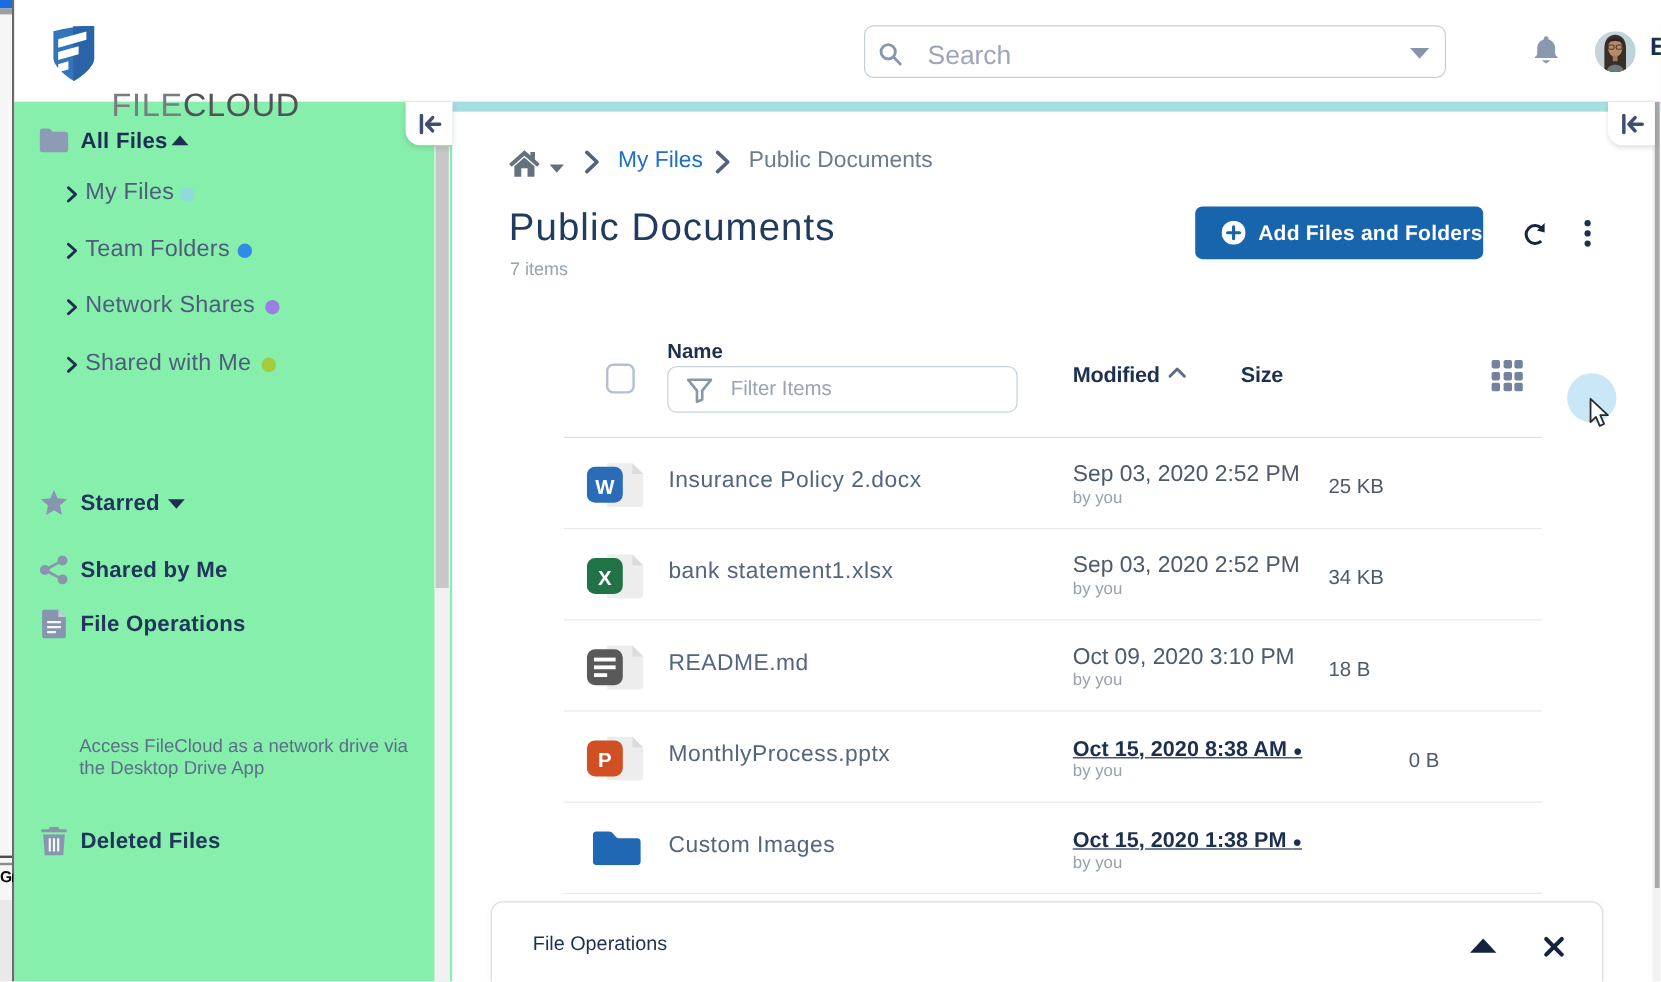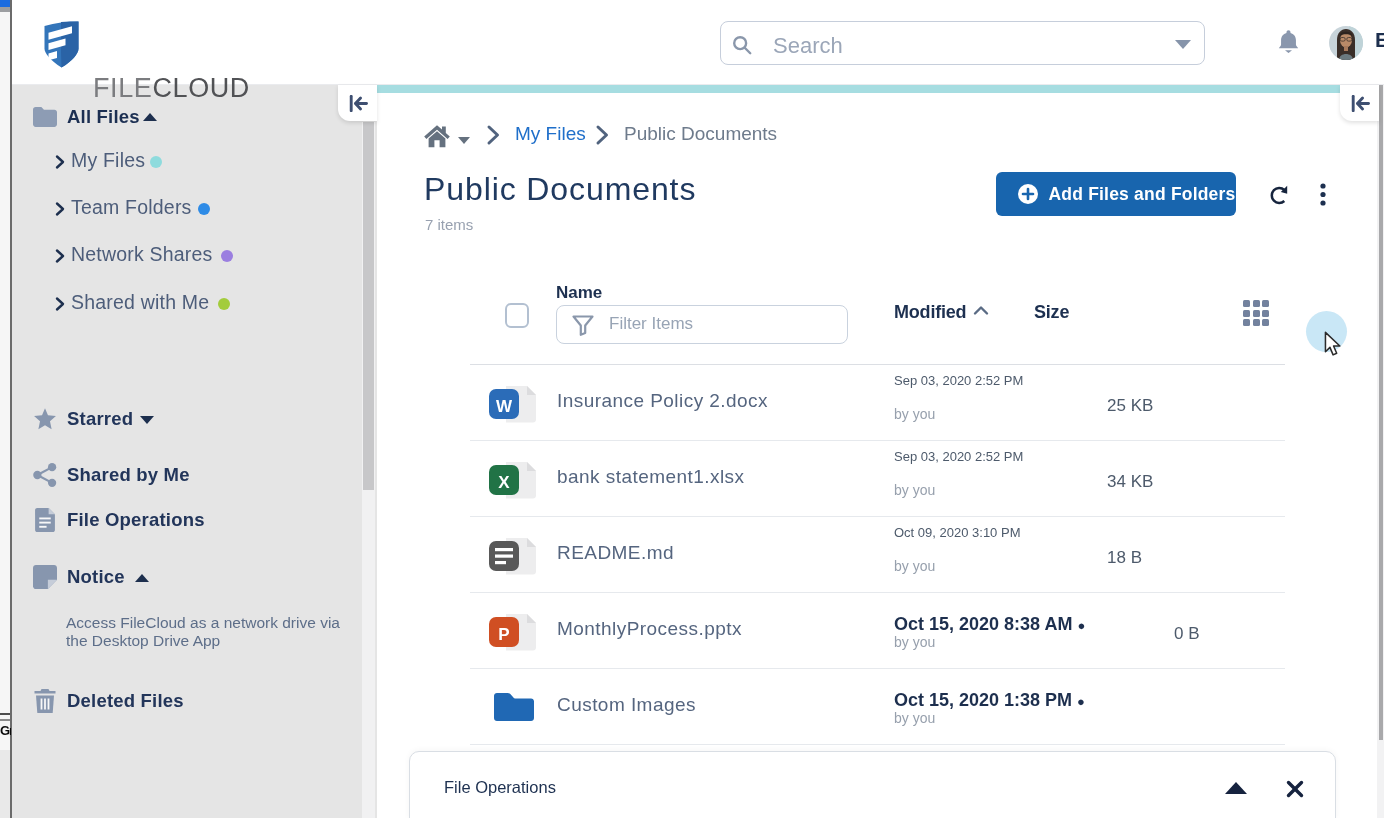--- a/index.html
+++ b/index.html
@@ -18,21 +18,21 @@
 
 
 #header { left:12px; top:0; width:1372px; height:85px; background:#fff; border-bottom:1px solid #eaebee; z-index:5; }
 #searchbox { position:absolute; left:708px; top:21px; width:485px; height:44px; border:1.5px solid #c6cedb; border-radius:8px; background:#fff; }
 #searchbox .ph { position:absolute; left:52px; top:11px; font-size:22px; color:#9ba6b8; }
 #logotext { position:absolute; left:81px; top:29px; font-size:27px; letter-spacing:0.6px; color:#7b7c7f;margin-top:44px; }
 #logotext b { color:#515255; font-weight:400; }
 #eletter { position:absolute; left:1363px; top:28px; font-size:21px; font-weight:bold; color:#1d2f4e; }
 
 
-#sidebar { left:12px; top:85px; width:365px; height:733px; background:#e5e5e5; }
+#sidebar { left:12px; top:85px; width:365px; height:733px; background:#86efac; }
 .sbitem { position:absolute; left:0; width:100%; height:34px; display:flex; align-items:center; }
 .sbitem .ico { position:absolute; left:21px; width:24px; height:24px; display:flex; align-items:center; justify-content:center; }
 .sbitem .txt { position:absolute; left:55px; font-size:18.5px; font-weight:600; color:#22355a; letter-spacing:0.2px; }
 .sbsub { position:absolute; left:0; width:100%; height:34px; }
 .sbsub .chev { position:absolute; left:43px; top:5px; }
 .sbsub .txt { position:absolute; left:59px; top:2px; font-size:19.5px; color:#4d5d7a; letter-spacing:0.2px; }
 .dot { position:absolute; top:9px; width:12px; height:12px; border-radius:50%; }
 .caret-up { display:inline-block; width:0; height:0; border-left:7px solid transparent; border-right:7px solid transparent; border-bottom:8px solid #1d2f4e; }
 .caret-dn { display:inline-block; width:0; height:0; border-left:7px solid transparent; border-right:7px solid transparent; border-top:8px solid #1d2f4e; }
 #notice-text { position:absolute; left:54px; top:529px; width:310px; font-size:15.5px; line-height:18px; color:#5d6e89; }
@@ -65,22 +65,22 @@
 #filter .ph { position:absolute; left:52px; top:8px; font-size:17px; color:#98a4b5; }
 #modlab { position:absolute; left:517px; top:22px; font-size:18px; font-weight:700; color:#1d3050; letter-spacing:-0.2px; }
 #sizelab { position:absolute; left:657px; top:22px; font-size:18px; font-weight:700; color:#1d3050; letter-spacing:-0.2px; }
 #grid9 { position:absolute; left:866px; top:20px; width:27px; height:25px; display:grid; grid-template-columns:7px 7px 7px; grid-template-rows:7px 7px 7px; gap:2.5px; }
 #grid9 div { background:#73829e; border-radius:1.5px; }
 
 
 .row { position:absolute; left:0; width:1007px; height:76px; }
 .row .sep { position:absolute; left:93px; bottom:0; width:815px; height:1px; background:#e6e9ed; }
 .row .name { position:absolute; left:180px; top:25px; font-size:19px; color:#55657f; letter-spacing:0.45px; }
-.row .date { position:absolute; left:517px; top:8px; font-size:13px; color:#4d5a6b; }
-.row .date.bold { font-weight:700; color:#1d2f4e; font-size:18px; top:21px; }
+.row .date { position:absolute; left:517px; top:20px; font-size:19px; color:#4d5a6b; }
+.row .date.bold { font-weight:700; color:#1d2f4e; font-size:18px; top:21px;text-decoration:underline; }
 .row .byyou { position:absolute; left:517px; top:41px; font-size:14px; color:#97a0ad; }
 .row .size { position:absolute; left:730px; top:31px; font-size:17px; color:#4d5a6b; }
 .headline { position:absolute; left:93px; top:279px; width:815px; height:1px; background:#dcdfe4; }
 
 
 .ficon { position:absolute; left:112px; top:18px; width:50px; height:44px; }
 
 
 #fops { position:absolute; left:32px; top:666px; width:927px; height:70px; background:#fff; border:1px solid #d9dee4; border-radius:10px 10px 0 0; box-shadow:0 -1px 6px rgba(0,0,0,0.04); }
 #fops .t { position:absolute; left:34px; top:26px; font-size:16.5px; font-weight:500; color:#1d3050; }
@@ -211,28 +211,20 @@
     <svg class="ico" width="19" height="23" viewBox="0 0 19 23">
       <path d="M0 2 C0 0.9 0.9 0 2 0 L13 0 L19 6 L19 21 C19 22.1 18.1 23 17 23 L2 23 C0.9 23 0 22.1 0 21 Z" fill="#8796ae"></path>
       <line x1="4" y1="10" x2="15" y2="10" stroke="#f7f7f8" stroke-width="1.8"></line>
       <line x1="4" y1="14" x2="15" y2="14" stroke="#f7f7f8" stroke-width="1.8"></line>
       <line x1="4" y1="18" x2="11" y2="18" stroke="#f7f7f8" stroke-width="1.8"></line>
       <path d="M13 0 L19 6 L13 6 Z" fill="#c6cdd9"></path>
     </svg>
     <span class="txt">File Operations</span>
   </div>
 
-  <div class="sbitem" style="top:475px">
-    <svg class="ico" width="21" height="21" viewBox="0 0 21 21">
-      <path d="M0 2.5 C0 1.1 1.1 0 2.5 0 L18.5 0 C19.9 0 21 1.1 21 2.5 L21 13 L13 21 L2.5 21 C1.1 21 0 19.9 0 18.5 Z" fill="#8796ae"></path>
-      <path d="M21 13 L13 21 L13 13 Z" fill="#c6cdd9"></path>
-    </svg>
-    <span class="txt">Notice</span>
-    <span class="caret-up" style="position:absolute;left:123px;top:14px;"></span>
-  </div>
   <div id="notice-text">Access FileCloud as a network drive via<br>the Desktop Drive App</div>
 
   <div class="sbitem" style="top:599px">
     <svg class="ico" width="21" height="24" viewBox="0 0 21 24">
       <path d="M7 0 L14 0 L15 2 L21 2 L21 4.5 L0 4.5 L0 2 L6 2 Z" fill="#8796ae"></path>
       <path d="M1.5 6.5 L19.5 6.5 L18.2 24 L2.8 24 Z" fill="#8796ae"></path>
       <line x1="7" y1="9.5" x2="7" y2="20.5" stroke="#f7f7f8" stroke-width="1.8"></line>
       <line x1="10.5" y1="9.5" x2="10.5" y2="20.5" stroke="#f7f7f8" stroke-width="1.8"></line>
       <line x1="14" y1="9.5" x2="14" y2="20.5" stroke="#f7f7f8" stroke-width="1.8"></line>
     </svg>

